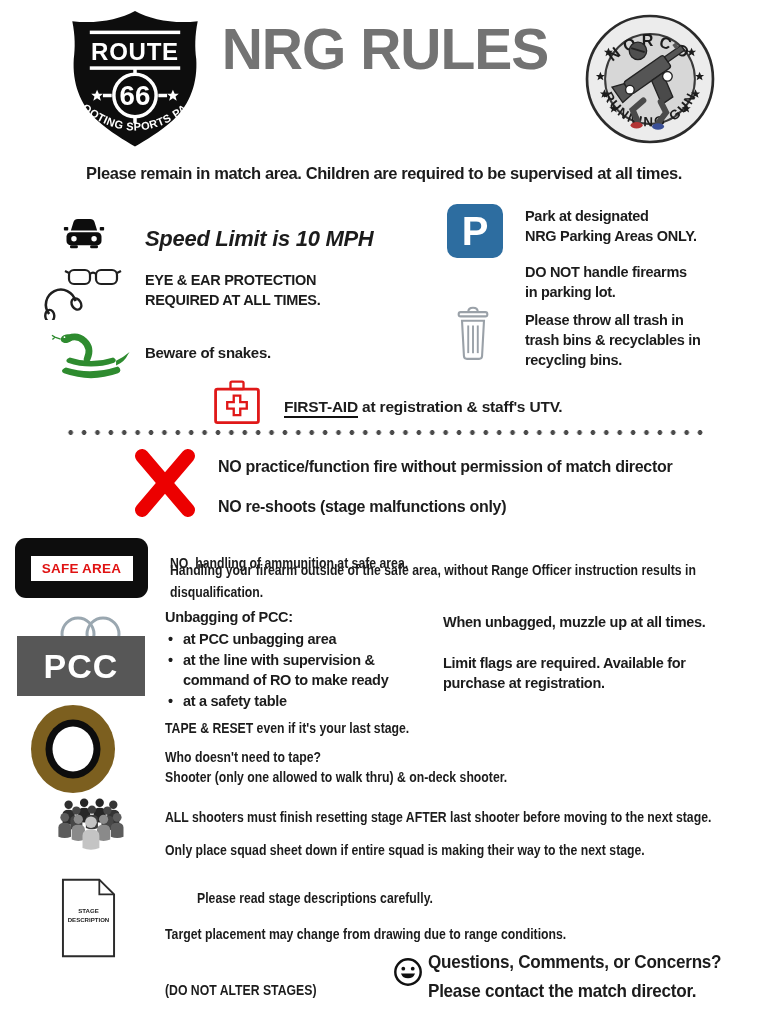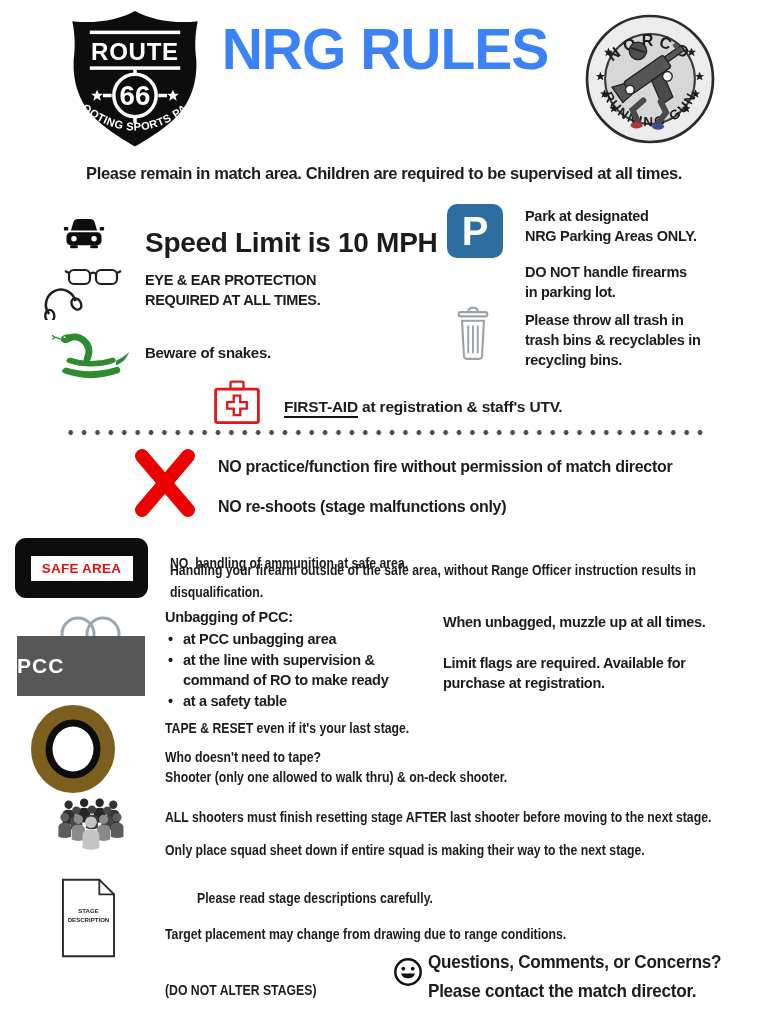--- a/index.html
+++ b/index.html
@@ -1,37 +1,37 @@
 <!DOCTYPE html>
 <html><head>
 <meta charset="utf-8">
 <style>
   html,body{margin:0;padding:0;background:#ffffff;}
   .page{position:relative;width:768px;height:1024px;background:#fff;overflow:hidden;
         font-family:"Liberation Sans",sans-serif;color:#1c1c1c;}
   .abs{position:absolute;}
   .title{left:190px;top:16px;width:390px;text-align:center;font-size:57px;font-weight:900;
-         letter-spacing:-1px;color:#3b82f6;}
+         letter-spacing:-1px;color:#737373;}
   .tagline{left:0;top:164px;width:768px;text-align:center;font-size:16.5px;font-weight:700;letter-spacing:-0.4px;}
   .t-open{font-weight:700;letter-spacing:-0.3px;line-height:1.38;white-space:pre;}
-  .fs14{font-size:14.5px;} .fs15{font-size:15px;} .fs16{font-size:16px;} .fs20{font-size:28px;}
+  .fs14{font-size:14.5px;} .fs15{font-size:15px;} .fs16{font-size:16px;} .fs20{font-size:22px;font-style:italic;}
   .cond{display:inline-block;font-size:15.5px;font-weight:700;line-height:1.4;white-space:pre;
         transform:scaleX(0.79);transform-origin:0 0;}
   .big-cond{display:inline-block;font-size:19px;font-weight:700;letter-spacing:-0.3px;white-space:pre;
         transform:scaleX(0.9);transform-origin:0 0;}
   .underl{border-bottom:2.5px solid #111;padding-bottom:1px;}
   .p-sign{display:flex;align-items:center;justify-content:center;background:#2d6da0;border-radius:10px;
           color:#fff;font-size:40px;font-weight:800;}
   .dots{background-image:radial-gradient(circle,#4a4a4a 2.1px,transparent 2.7px);
         background-size:13.4px 7px;background-repeat:repeat-x;background-position:0 50%;}
   .safe-sign{display:flex;align-items:center;justify-content:center;background:#0d0d0d;border-radius:11px;}
   .safe-inner{background:#fff;width:102px;height:25px;display:flex;align-items:center;justify-content:center;
               color:#e01212;font-size:13.5px;font-weight:800;letter-spacing:0.2px;}
-  .pcc-rect{display:flex;align-items:center;background:#575757;color:#fff;
-            font-size:21px;font-weight:800;letter-spacing:1px;}
+  .pcc-rect{display:flex;align-items:center;justify-content:center;background:#575757;color:#fff;
+            font-size:34px;font-weight:800;letter-spacing:1px;}
   ul.pcc-list{list-style:none;margin:0;padding:0;font-size:14.5px;font-weight:700;letter-spacing:-0.3px;line-height:1.42;}
   ul.pcc-list li{position:relative;padding-left:15px;white-space:pre-line;}
   ul.pcc-list li::before{content:"•";position:absolute;left:0;top:0;}
   svg text{font-family:"Liberation Sans",sans-serif;}
 </style>
 </head>
 <body>
 
 <div class="page">
 

